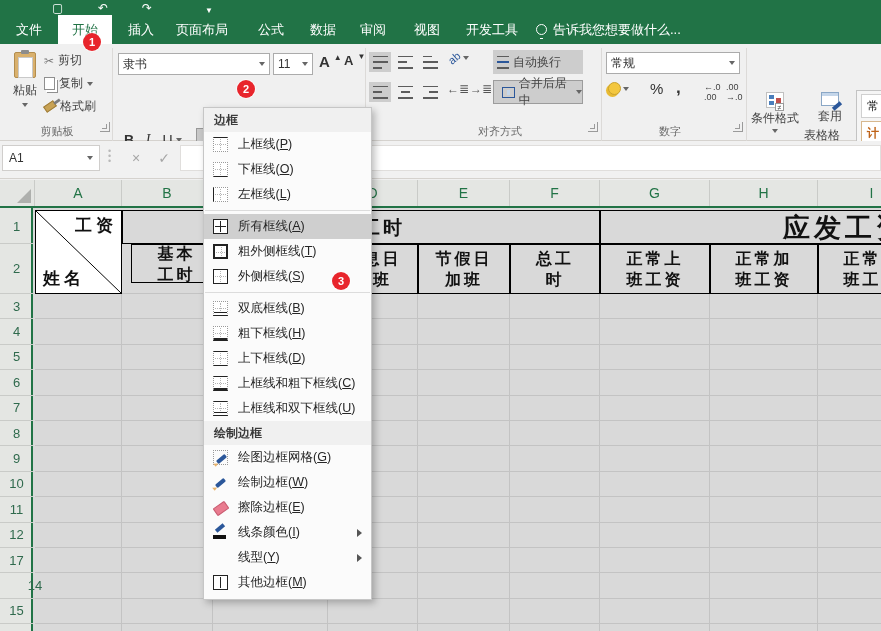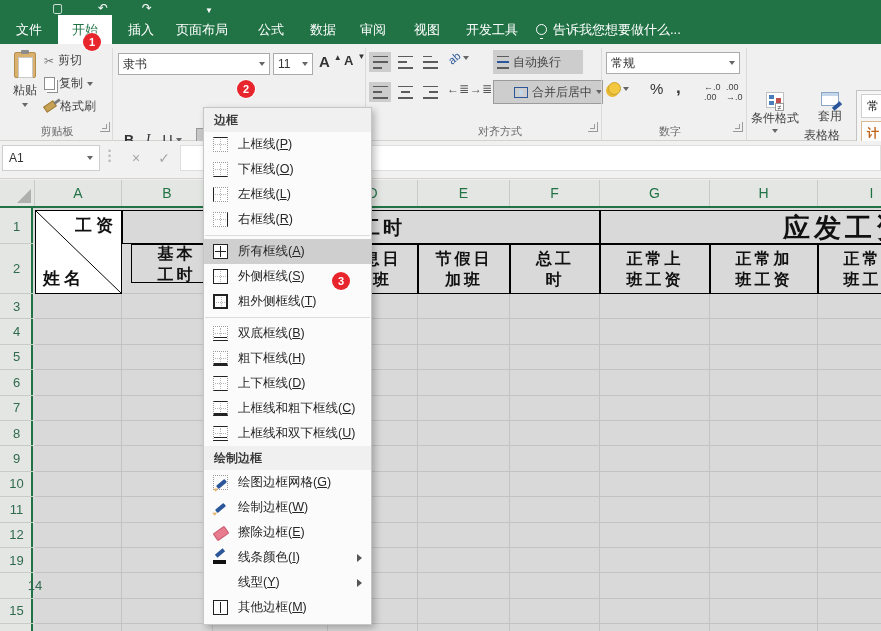--- a/index.html
+++ b/index.html
@@ -282,21 +282,21 @@
           <i style="width:9px"></i>
           <i style="width:15px"></i>
         </span>
       </div>
     <div class="rbtn" style="left:447px;top:38px;font-size:12px;color:#555">
         <span>←≣</span>
       </div>
     <div class="rbtn" style="left:470px;top:38px;font-size:12px;color:#555">
         <span>→≣</span>
       </div>
-    <div class="rbtn hl" style="left:493px;top:36px;width:110px;height:24px;padding-left:20px;border:1px solid #9c9c9c">
+    <div class="rbtn hl" style="left:493px;top:36px;width:90px;height:24px;padding-left:8px;border:1px solid #9c9c9c">
       <span style="width:14px;height:11px;border:1px solid #2b579a;position:relative">
           <span style="position:absolute;inset:2px 4px;background:#c4d6ea"></span>
         </span>
       <span>合并后居中</span>
       <span class="caret"></span>
     </div>
     <div class="grp-label" style="left:450px;width:100px">对齐方式</div>
     <div class="launcher" style="left:588px"></div>
     <div class="vsep" style="left:601px"></div>
 
@@ -386,21 +386,21 @@
         <div class="rowhead" style="top: 86px; height: 25.4px;">3</div>
         <div class="rowhead" style="top: 111.4px; height: 25.4px;">4</div>
         <div class="rowhead" style="top: 136.8px; height: 25.4px;">5</div>
         <div class="rowhead" style="top: 162.2px; height: 25.4px;">6</div>
         <div class="rowhead" style="top: 187.6px; height: 25.4px;">7</div>
         <div class="rowhead" style="top: 213px; height: 25.4px;">8</div>
         <div class="rowhead" style="top: 238.4px; height: 25.4px;">9</div>
         <div class="rowhead" style="top: 263.8px; height: 25.4px;">10</div>
         <div class="rowhead" style="top: 289.2px; height: 25.4px;">11</div>
         <div class="rowhead" style="top: 314.6px; height: 25.4px;">12</div>
-        <div class="rowhead" style="top: 340px; height: 25.4px;">19</div>
+        <div class="rowhead" style="top: 340px; height: 25.4px;">17</div>
         <div class="rowhead" style="top: 365.4px; height: 25.4px; padding-left: 35px;">14</div>
         <div class="rowhead" style="top: 390.8px; height: 25.4px;">15</div>
       </div>
     <div id="gridbody">
         <div class="vline" style="left: 86px; top: 86px; bottom: 0px;"></div>
         <div class="vline" style="left: 177px; top: 86px; bottom: 0px;"></div>
         <div class="vline" style="left: 292px; top: 86px; bottom: 0px;"></div>
         <div class="vline" style="left: 382px; top: 86px; bottom: 0px;"></div>
         <div class="vline" style="left: 474px; top: 86px; bottom: 0px;"></div>
         <div class="vline" style="left: 564px; top: 86px; bottom: 0px;"></div>
@@ -477,48 +477,41 @@
         </span>
         <span class="m-key">下框线(<u>O</u>)</span>
       </div>
       <div class="m-item">
         <span class="bic s-left">
           <span class="ch"></span>
           <span class="cv"></span>
         </span>
         <span class="m-key">左框线(<u>L</u>)</span>
       </div>
-      <div class="m-item">
-        <span class="bic s-right">
-          <span class="ch"></span>
-          <span class="cv"></span>
-        </span>
-        <span class="m-key">右框线(<u>R</u>)</span>
-      </div>
       <div class="m-sep"></div>
       <div class="m-item hl">
         <span class="bic s-all">
           <span class="ch"></span>
           <span class="cv"></span>
         </span>
         <span class="m-key">所有框线(<u>A</u>)</span>
       </div>
       <div class="m-item">
+        <span class="bic s-thickout">
+          <span class="ch"></span>
+          <span class="cv"></span>
+        </span>
+        <span class="m-key">粗外侧框线(<u>T</u>)</span>
+      </div>
+      <div class="m-item">
         <span class="bic s-out">
           <span class="ch"></span>
           <span class="cv"></span>
         </span>
         <span class="m-key">外侧框线(<u>S</u>)</span>
-      </div>
-      <div class="m-item">
-        <span class="bic s-thickout">
-          <span class="ch"></span>
-          <span class="cv"></span>
-        </span>
-        <span class="m-key">粗外侧框线(<u>T</u>)</span>
       </div>
       <div class="m-sep"></div>
       <div class="m-item">
         <span class="bic s-dblbottom">
           <span class="ch"></span>
           <span class="cv"></span>
         </span>
         <span class="m-key">双底框线(<u>B</u>)</span>
       </div>
       <div class="m-item">

